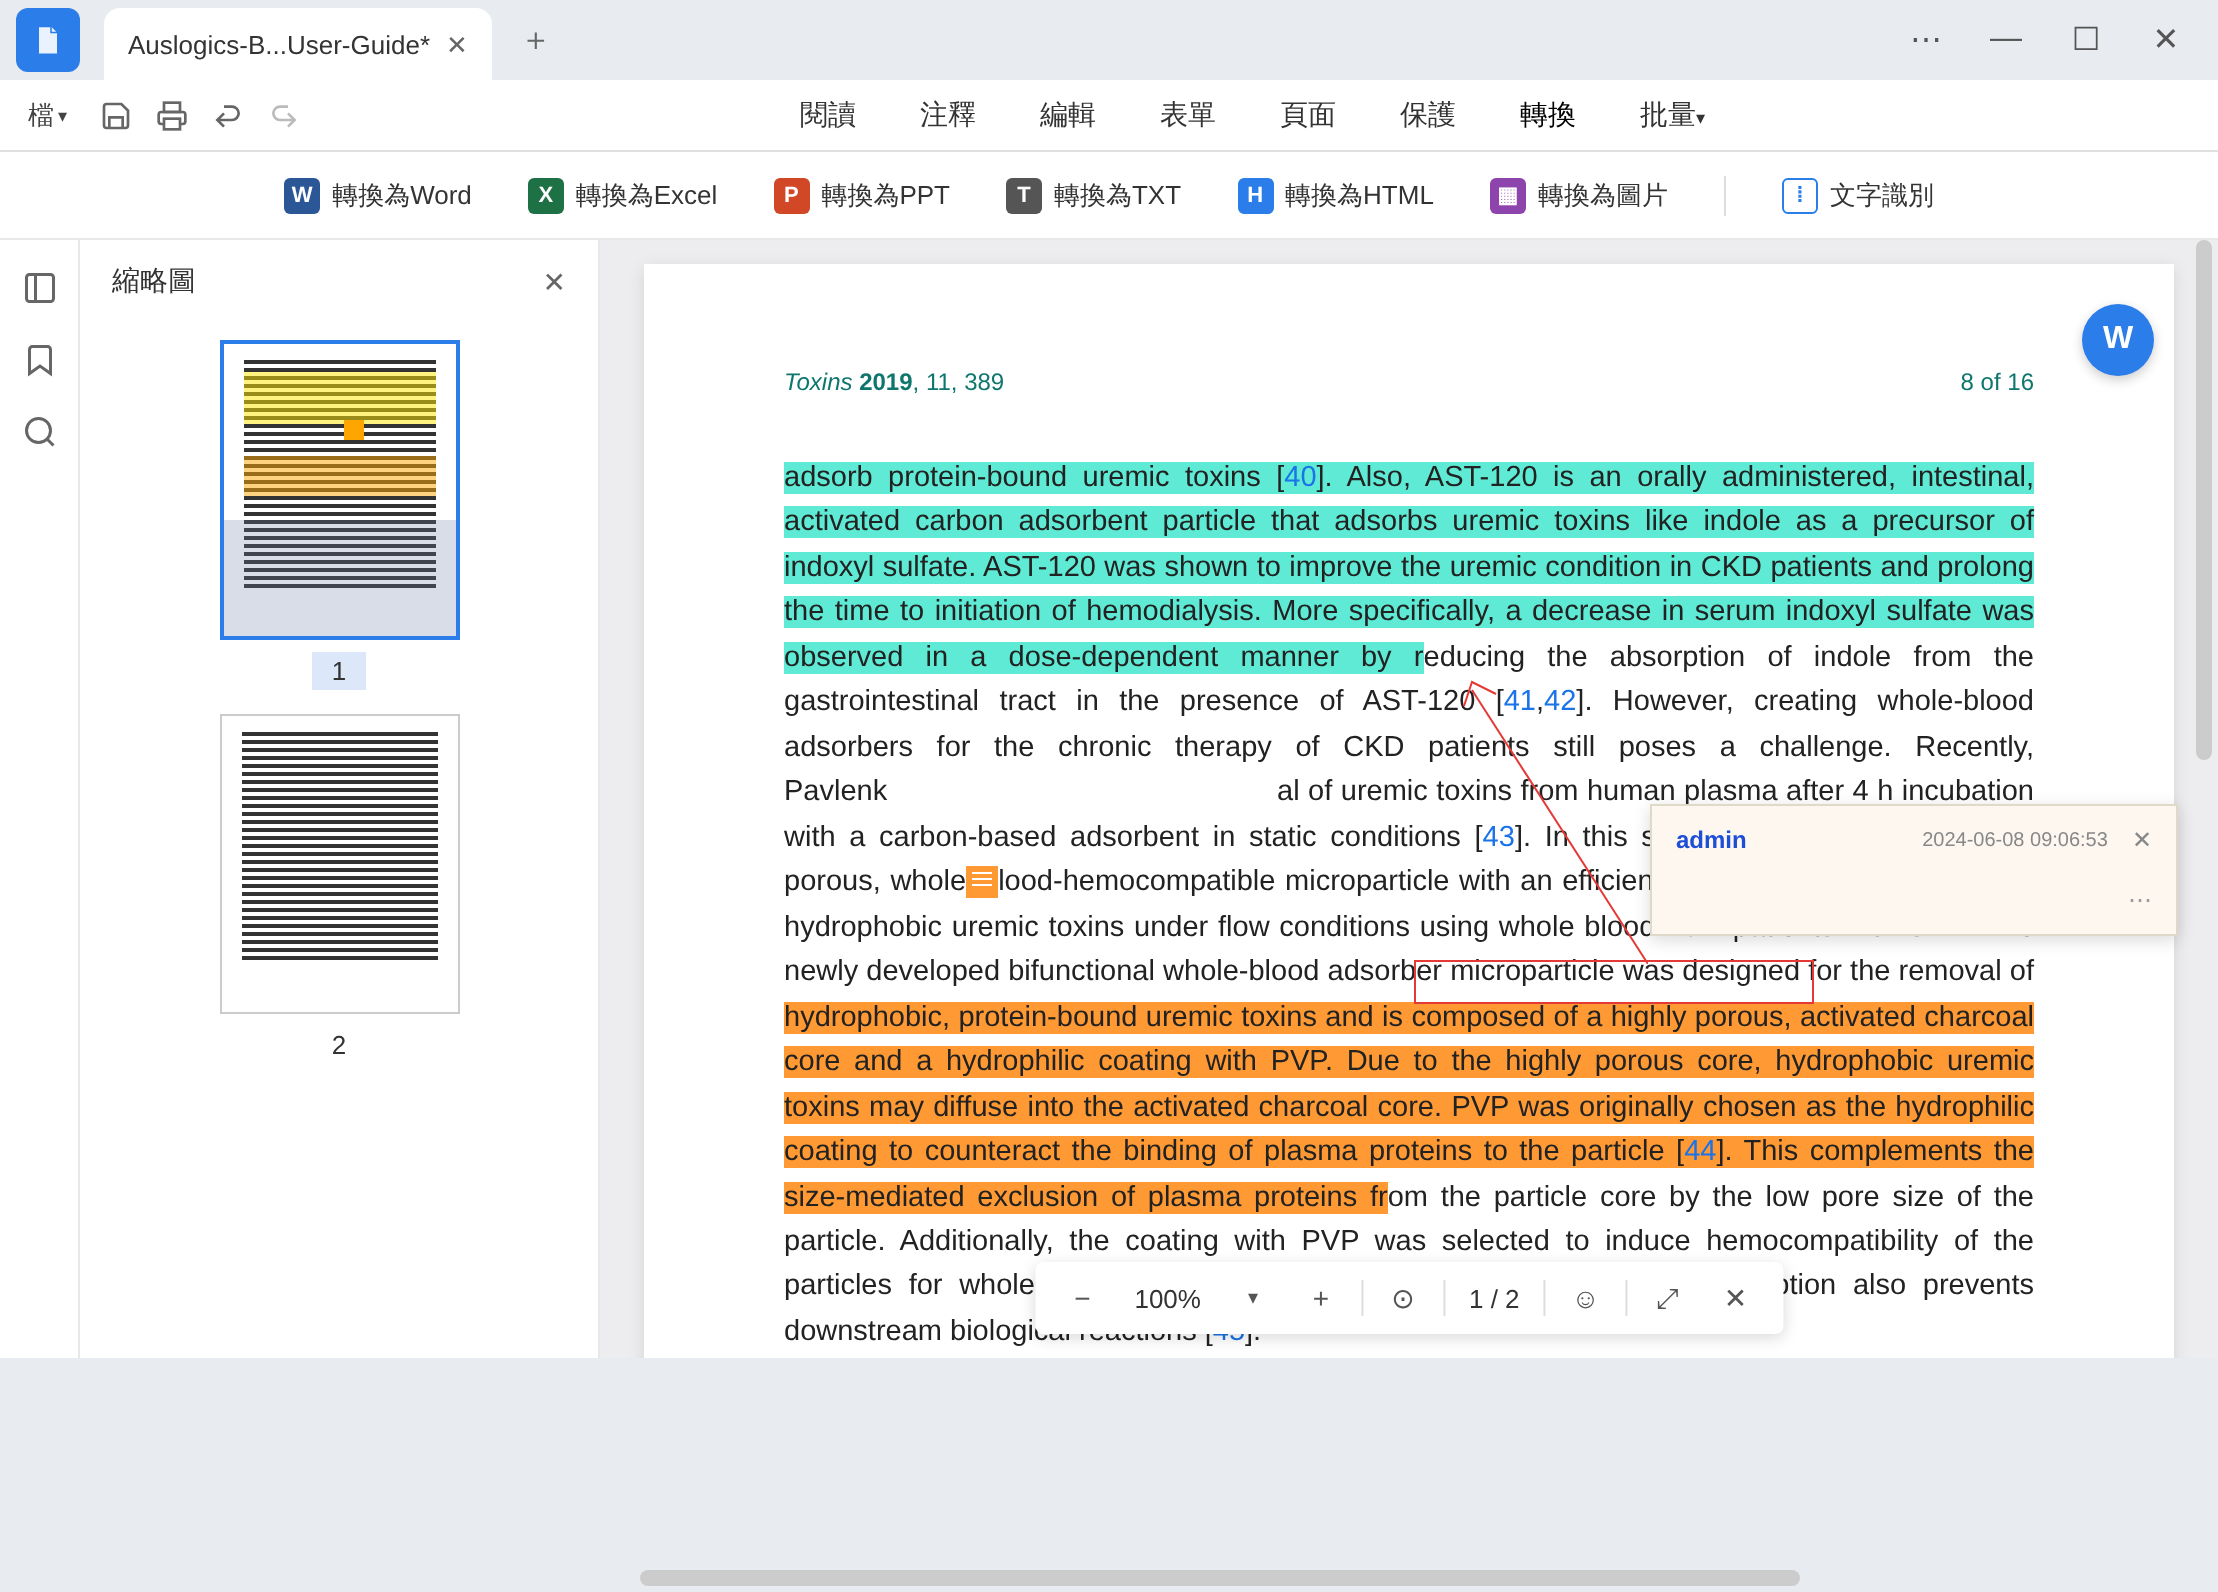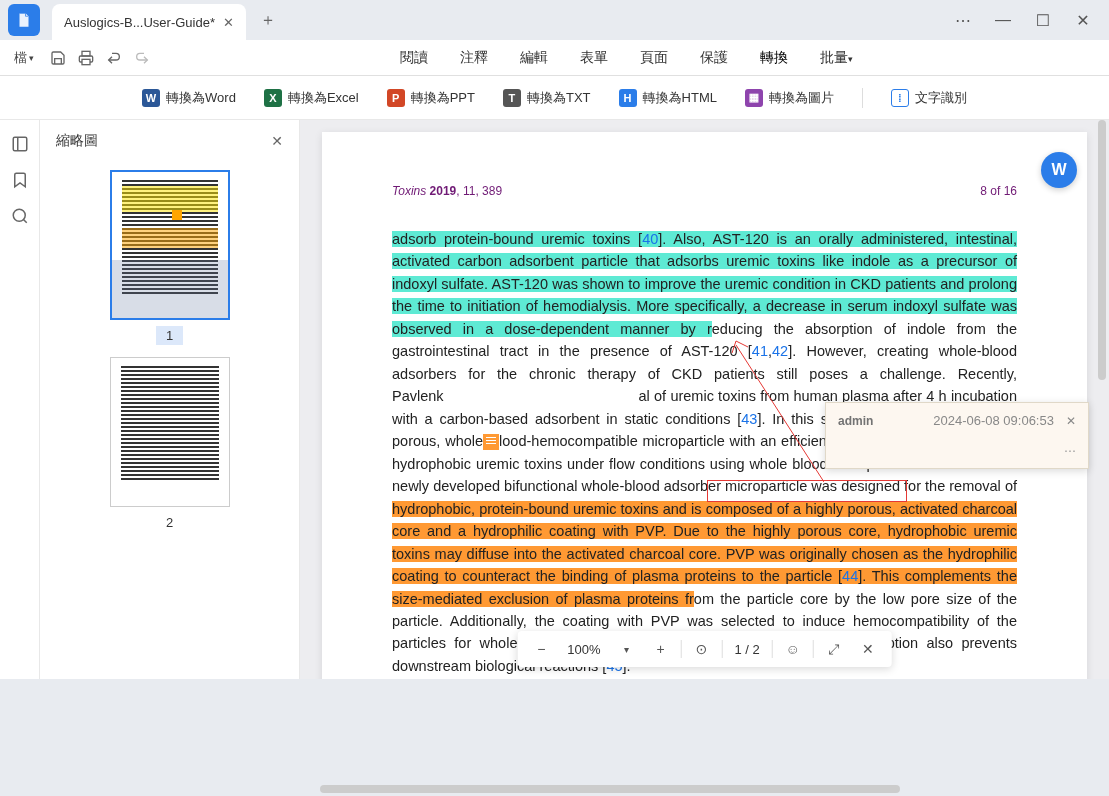--- a/index.html
+++ b/index.html
@@ -35,34 +35,34 @@
 .thumb-page.sel{border:2px solid #2b7de9}
 .thumb-content{position:absolute;top:8px;left:10px;right:10px;bottom:8px}
 .thumb-line{height:2px;background:#333;margin-bottom:2px}
 .thumb-num{margin-top:6px;padding:2px 10px;font-size:13px;color:#333}
 .thumb-num.sel{background:#dce8fa}
 .thumb-hl{position:absolute;background:rgba(255,230,0,.5)}
 .thumb-hl2{position:absolute;background:rgba(255,165,0,.5)}
 .thumb-note{position:absolute;width:10px;height:10px;background:#ffa500;top:30px;left:50px}
 .docview{flex:1;position:relative;overflow:hidden;background:#ededf0}
 .page{position:absolute;top:12px;left:22px;right:22px;height:720px;background:#fff;box-shadow:0 2px 8px rgba(0,0,0,.1);padding:52px 70px;font-family:"Palatino Linotype",Georgia,serif}
-.page-header{display:flex;justify-content:space-between;font-size:12px;color:#701a75;margin-bottom:30px}
+.page-header{display:flex;justify-content:space-between;font-size:12px;color:#0f766e;margin-bottom:30px}
 .page-text{font-size:14.5px;line-height:1.55;color:#222;text-align:justify}
 .hl-yellow{background:#5eead4}
 .hl-orange{background:#ff9933}
 .link{color:#1a73e8}
 .note-icon{display:inline-block;width:16px;height:16px;background:#ff9933;vertical-align:middle;position:relative}
 .note-icon::before{content:"";position:absolute;top:3px;left:3px;right:3px;height:1px;background:#fff;box-shadow:0 3px #fff,0 6px #fff}
 .redbox{position:absolute;border:1px solid #e53935;width:200px;height:22px;top:348px;left:385px}
 .redarrow{position:absolute;top:205px;left:406px;width:96px;height:145px}
 .redarrow svg{width:100%;height:100%}
 .comment-popup{position:absolute;top:402px;right:20px;width:264px;background:#fdf7f0;border:1px solid #e0d8c8;box-shadow:0 2px 8px rgba(0,0,0,.15);padding:10px 12px;font-size:12px}
 .cp-header{display:flex;justify-content:space-between;align-items:center;margin-bottom:10px}
-.cp-user{font-weight:bold;color:#737373}
-.cp-date{color:#888;font-size:13px}
+.cp-user{font-weight:bold;color:#1d4ed8}
+.cp-date{color:#888;font-size:10px}
 .cp-close{color:#888;cursor:pointer;margin-left:6px}
 .cp-body{color:#888;font-size:13px;min-height:60px}
 .cp-footer{display:flex;justify-content:flex-end;margin-top:16px}
 .float-badge{position:absolute;top:152px;right:32px;width:36px;height:36px;background:#2b7de9;border-radius:50%;display:flex;align-items:center;justify-content:center;color:#fff;font-size:16px;font-weight:bold;box-shadow:0 2px 6px rgba(0,0,0,.2)}
 .bottombar{position:absolute;bottom:12px;left:50%;transform:translateX(-50%);height:36px;background:#fff;border-radius:4px;box-shadow:0 2px 8px rgba(0,0,0,.15);display:flex;align-items:center;gap:6px;padding:0 10px}
 .bb-btn{width:28px;height:28px;display:flex;align-items:center;justify-content:center;color:#555;cursor:pointer;font-size:14px}
 .bb-sep{width:1px;height:18px;background:#ddd}
 .bb-text{font-size:13px;color:#333;padding:0 6px}
 .scrollbar-v{position:absolute;right:2px;top:120px;width:10px;bottom:2px;background:transparent}
 .scrollbar-thumb-v{position:absolute;top:0;width:8px;height:260px;background:#ccc;border-radius:4px;right:1px}

